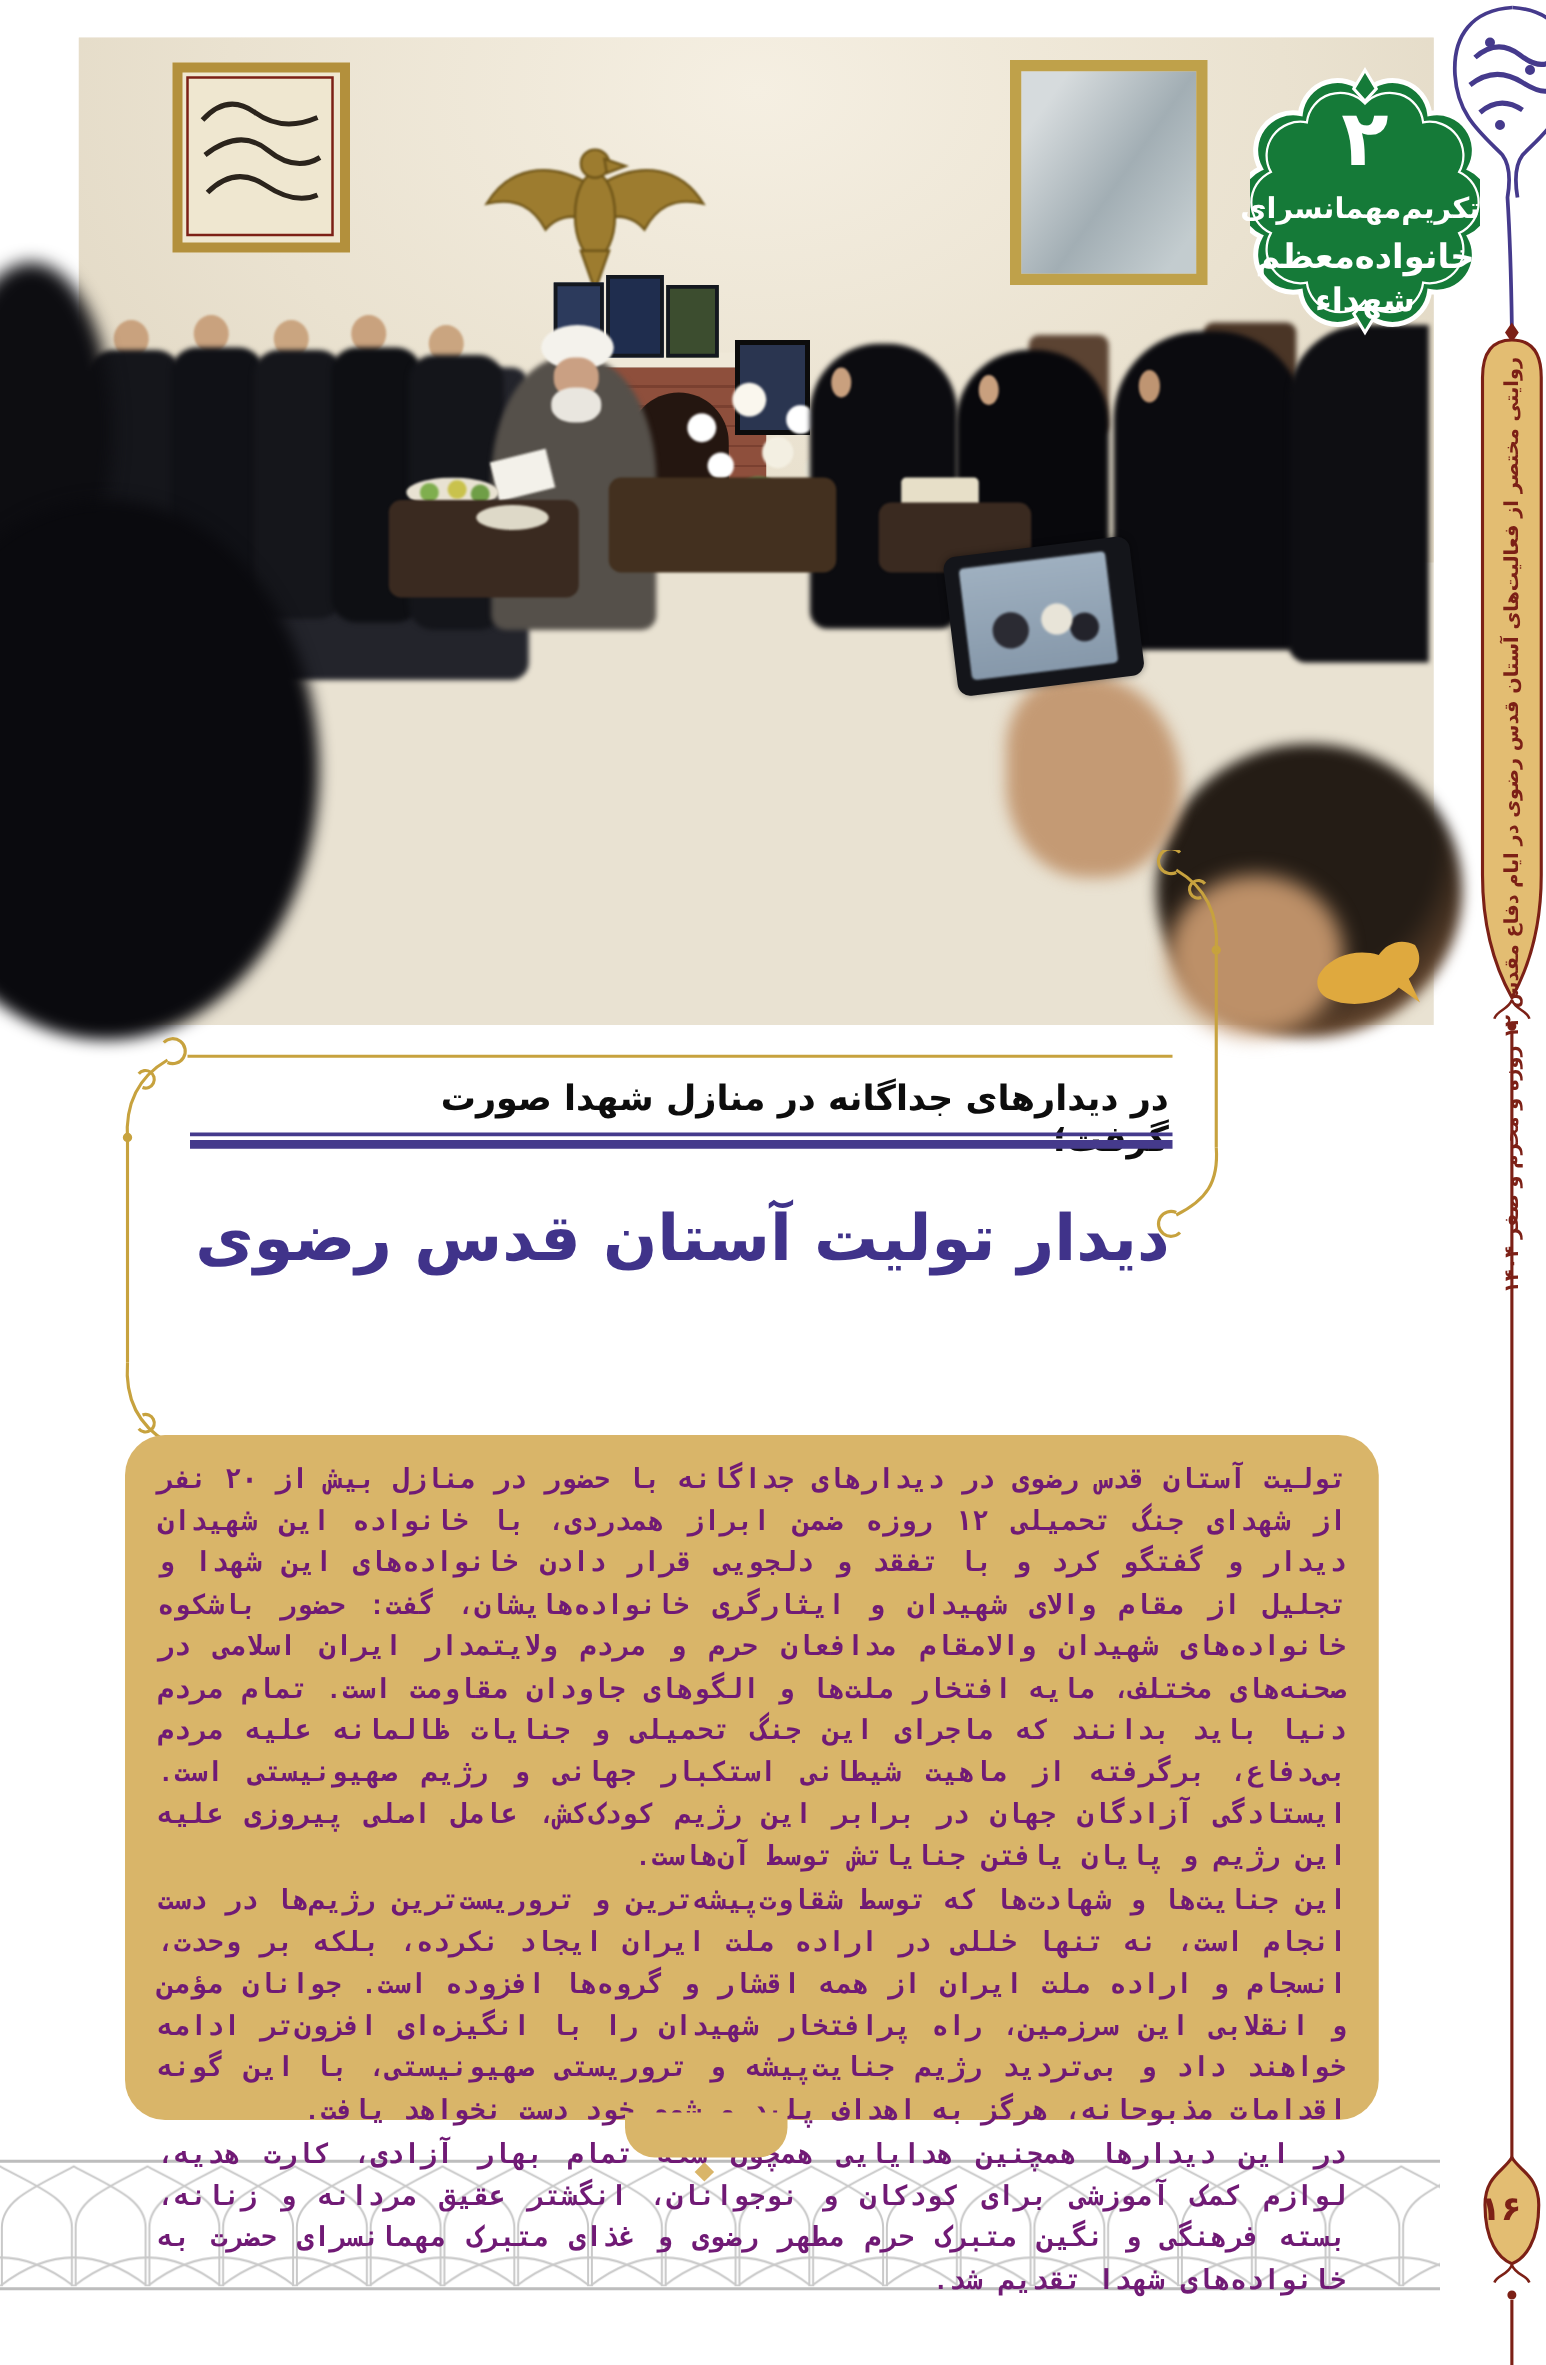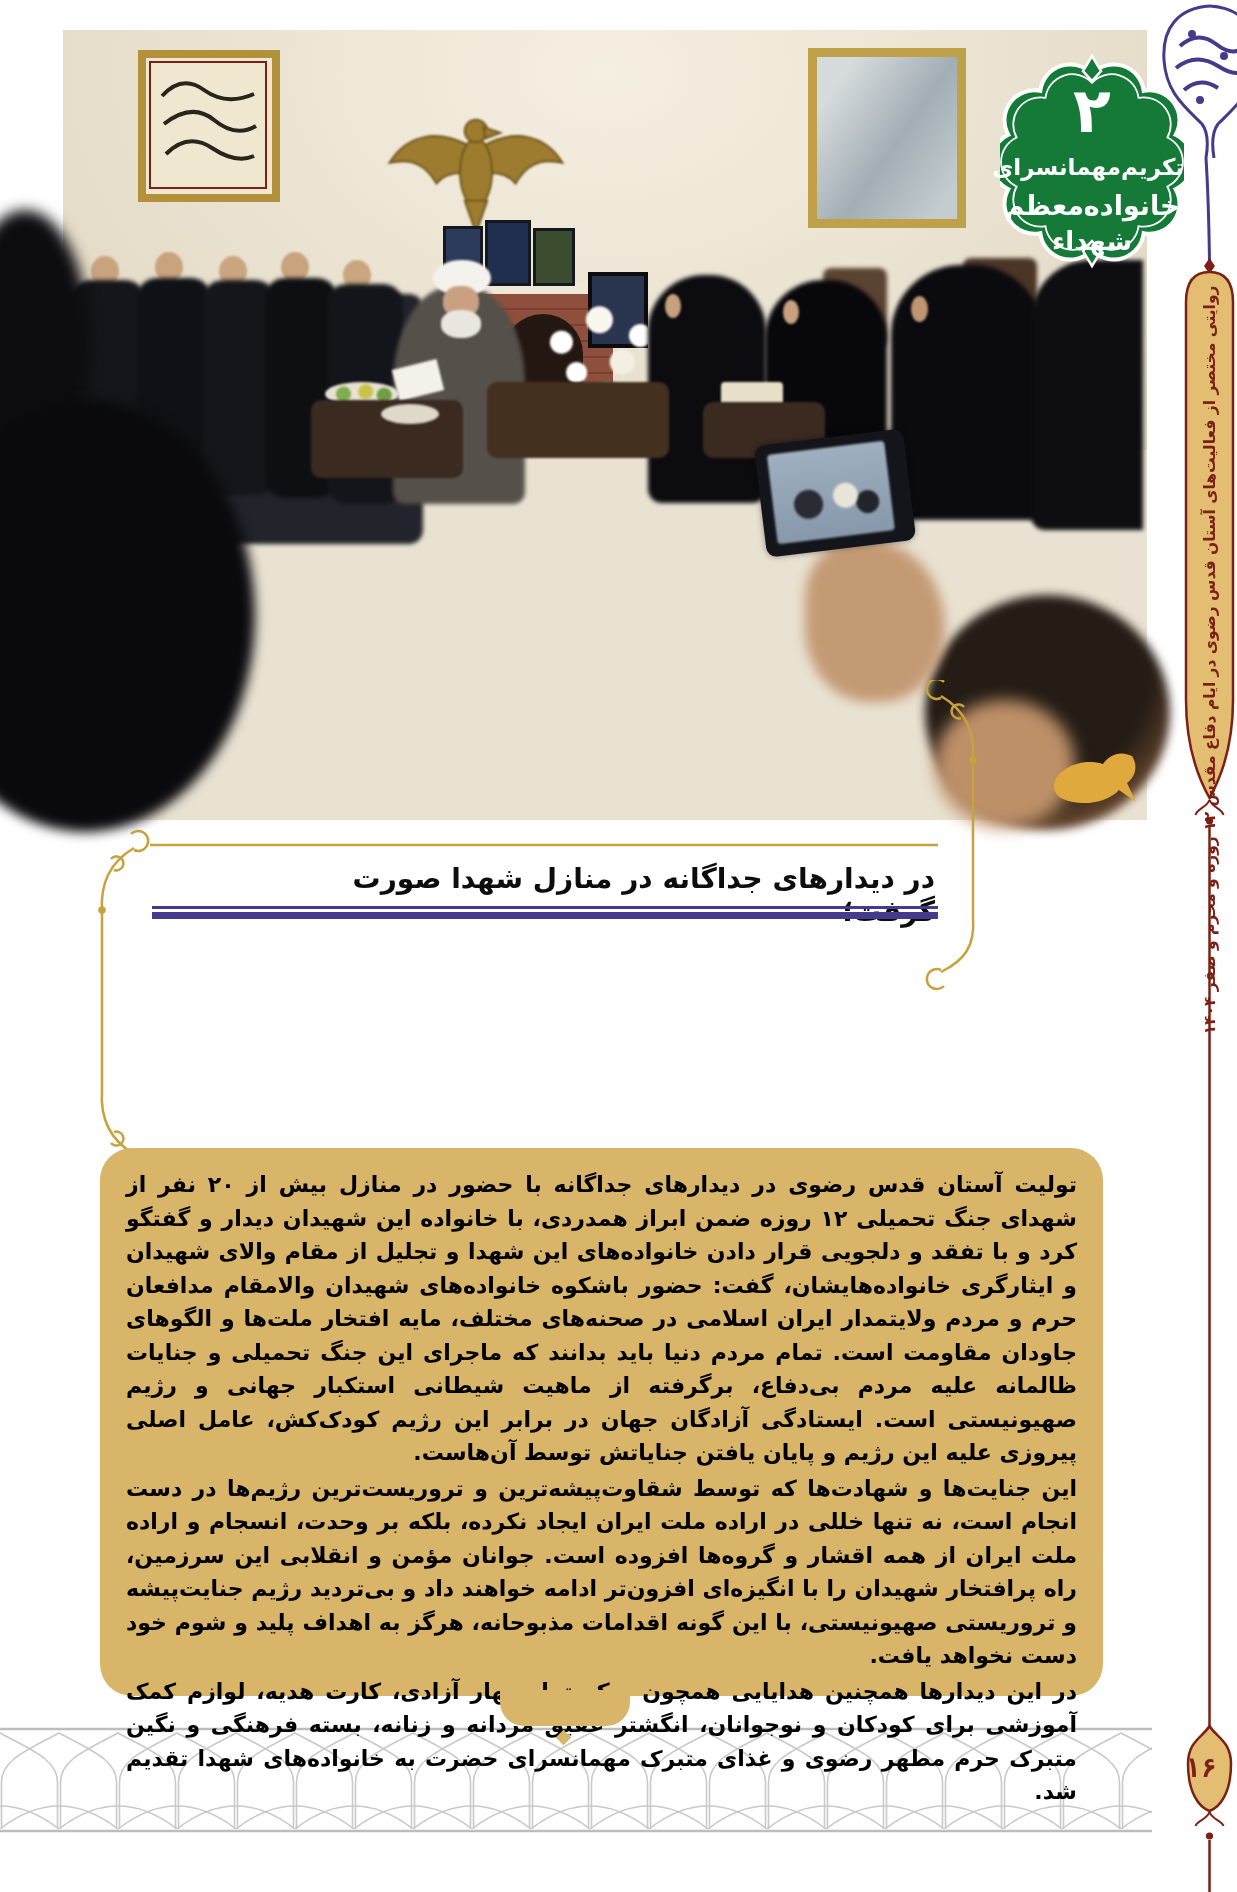--- a/index.html
+++ b/index.html
@@ -20,43 +20,43 @@
   .badge-text{position:absolute;width:184px;text-align:center;color:#ffffff;font-weight:bold;direction:rtl;z-index:6;}
   
   .rail{position:absolute;left:1140px;top:0;width:97px;height:1892px;z-index:6;}
   .sidebar-caption{
     position:absolute;left:959px;top:519px;width:501px;height:34px;z-index:7;
     transform:rotate(-90deg);transform-origin:center;
     direction:rtl;text-align:center;white-space:nowrap;
     color:#7c2016;font-weight:bold;font-size:15.5px;line-height:34px;}
   .page-number{
     position:absolute;left:1188px;top:1752px;width:29px;z-index:8;
-    text-align:center;color:#7c2016;font-weight:bold;font-size:27px;direction:rtl;font-family:Liberation Mono, monospace;}
+    text-align:center;color:#7c2016;font-weight:bold;font-size:27px;direction:rtl;}
   
   .frame-svg{position:absolute;left:80px;top:680px;z-index:5;}
   .kicker{
     position:absolute;left:335px;top:862px;width:600px;z-index:6;
     direction:rtl;text-align:right;color:#0d0d0d;font-weight:bold;font-size:28px;}
   .rule-thin{position:absolute;left:152px;top:906px;width:786px;height:3px;background:#453a8c;z-index:6;}
   .rule-thick{position:absolute;left:152px;top:912px;width:786px;height:7px;background:#453a8c;z-index:6;}
   .title-line{
     position:absolute;left:140px;width:812px;z-index:6;
     direction:rtl;text-align:center;color:#40338a;font-weight:bold;font-size:51px;letter-spacing:-1px;}
   .title-1{top:962px;}
   .title-2{top:1048px;}
   
   .body-box{
     position:absolute;left:100px;top:1148px;width:1003px;height:548px;z-index:6;
     background:#d9b569;border-radius:32px;}
   .body-tab{position:absolute;left:500px;top:1690px;width:130px;height:36px;background:#d9b569;border-radius:0 0 24px 24px;z-index:6;}
   .body-dot{position:absolute;left:558px;top:1732px;width:11px;height:11px;background:#d9b569;transform:rotate(45deg);z-index:6;}
   .body-text{position:absolute;left:26px;top:20px;right:26px;direction:rtl;}
   .body-text p{
-    margin:0 0 2px 0;color:#000000;font-weight:bold;font-size:22px;line-height:33.5px;
-    text-align:justify;}
+    margin:0 0 2px 0;color:#701a75;font-weight:bold;font-size:22px;line-height:33.5px;
+    text-align:justify;font-family:Liberation Mono, monospace;}
   
   .band{position:absolute;left:0;top:1727px;z-index:2;}
   
   .bird{position:absolute;left:1048px;top:748px;z-index:4;}
 </style>
 </head>
 <body>
 
 <div class="page">
 
@@ -249,20 +249,21 @@
       <path d="M893,238 C895,266 885,280 861,292"></path>
       <path d="M861,290 a10,10 0 1 0 3,16"></path>
       <circle cx="893" cy="80" r="2.5" fill="#c7a23e"></circle>
       <circle cx="22" cy="230" r="2.5" fill="#c7a23e"></circle>
     </g>
   </svg>
 
   <div class="kicker">در دیدارهای جداگانه در منازل شهدا صورت گرفت؛</div>
   <div class="rule-thin"></div>
   <div class="rule-thick"></div>
+  <div class="title-line title-1">دیدار تولیت آستان قدس رضوی</div>
 
   <div class="body-box">
     <div class="body-text">
       <p>تولیت آستان قدس رضوی در دیدارهای جداگانه با حضور در منازل بیش از ۲۰ نفر از شهدای جنگ تحمیلی ۱۲ روزه ضمن ابراز همدردی، با خانواده این شهیدان دیدار و گفتگو کرد و با تفقد و دلجویی قرار دادن خانواده‌های این شهدا و تجلیل از مقام والای شهیدان و ایثارگری خانواده‌هایشان، گفت: حضور باشکوه خانواده‌های شهیدان والامقام مدافعان حرم و مردم ولایتمدار ایران اسلامی در صحنه‌های مختلف، مایه افتخار ملت‌ها و الگوهای جاودان مقاومت است. تمام مردم دنیا باید بدانند که ماجرای این جنگ تحمیلی و جنایات ظالمانه علیه مردم بی‌دفاع، برگرفته از ماهیت شیطانی استکبار جهانی و رژیم صهیونیستی است. ایستادگی آزادگان جهان در برابر این رژیم کودک‌کش، عامل اصلی پیروزی علیه این رژیم و پایان یافتن جنایاتش توسط آن‌هاست.</p>
       <p>این جنایت‌ها و شهادت‌ها که توسط شقاوت‌پیشه‌ترین و تروریست‌ترین رژیم‌ها در دست انجام است، نه تنها خللی در اراده ملت ایران ایجاد نکرده، بلکه بر وحدت، انسجام و اراده ملت ایران از همه اقشار و گروه‌ها افزوده است. جوانان مؤمن و انقلابی این سرزمین، راه پرافتخار شهیدان را با انگیزه‌ای افزون‌تر ادامه خواهند داد و بی‌تردید رژیم جنایت‌پیشه و تروریستی صهیونیستی، با این گونه اقدامات مذبوحانه، هرگز به اهداف پلید و شوم خود دست نخواهد یافت.</p>
       <p>در این دیدارها همچنین هدایایی همچون سکه تمام بهار آزادی، کارت هدیه، لوازم کمک آموزشی برای کودکان و نوجوانان، انگشتر عقیق مردانه و زنانه، بسته فرهنگی و نگین متبرک حرم مطهر رضوی و غذای متبرک مهمانسرای حضرت به خانواده‌های شهدا تقدیم شد.</p>
     </div>
   </div>
   <div class="body-tab"></div>
   <div class="body-dot"></div>

